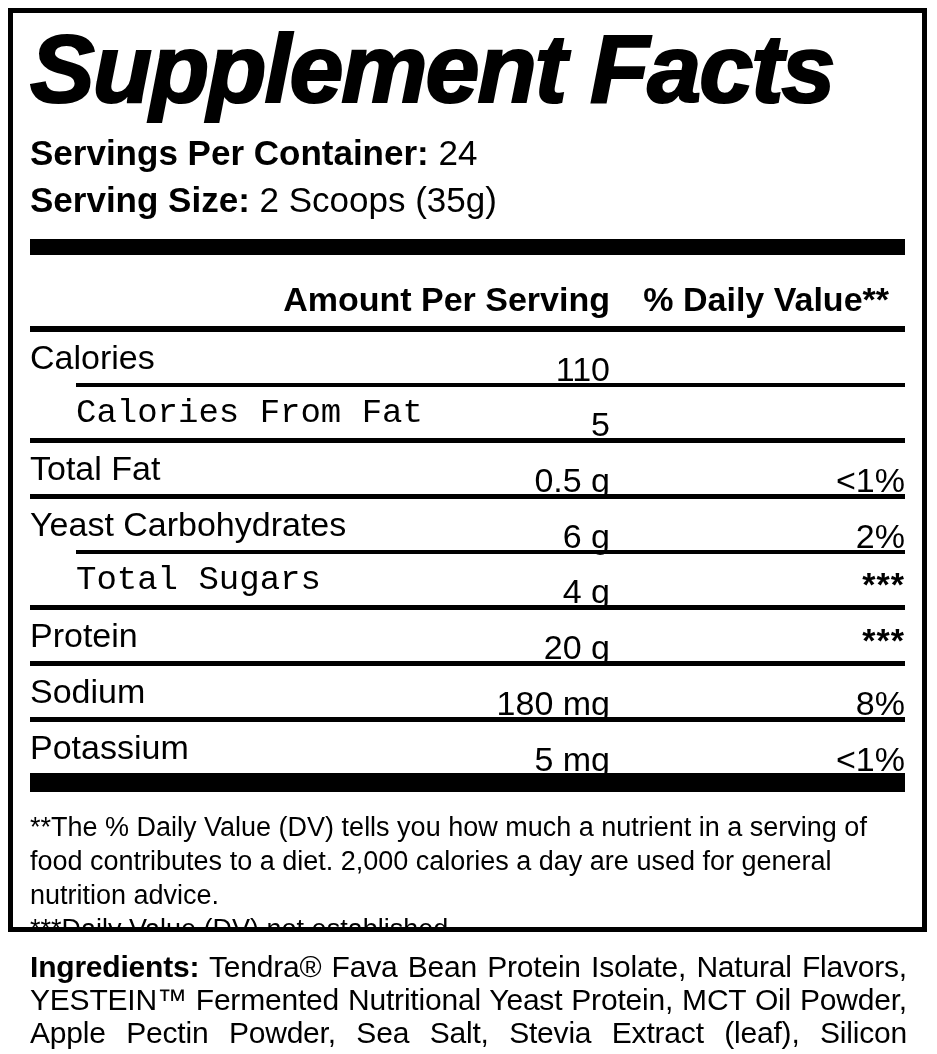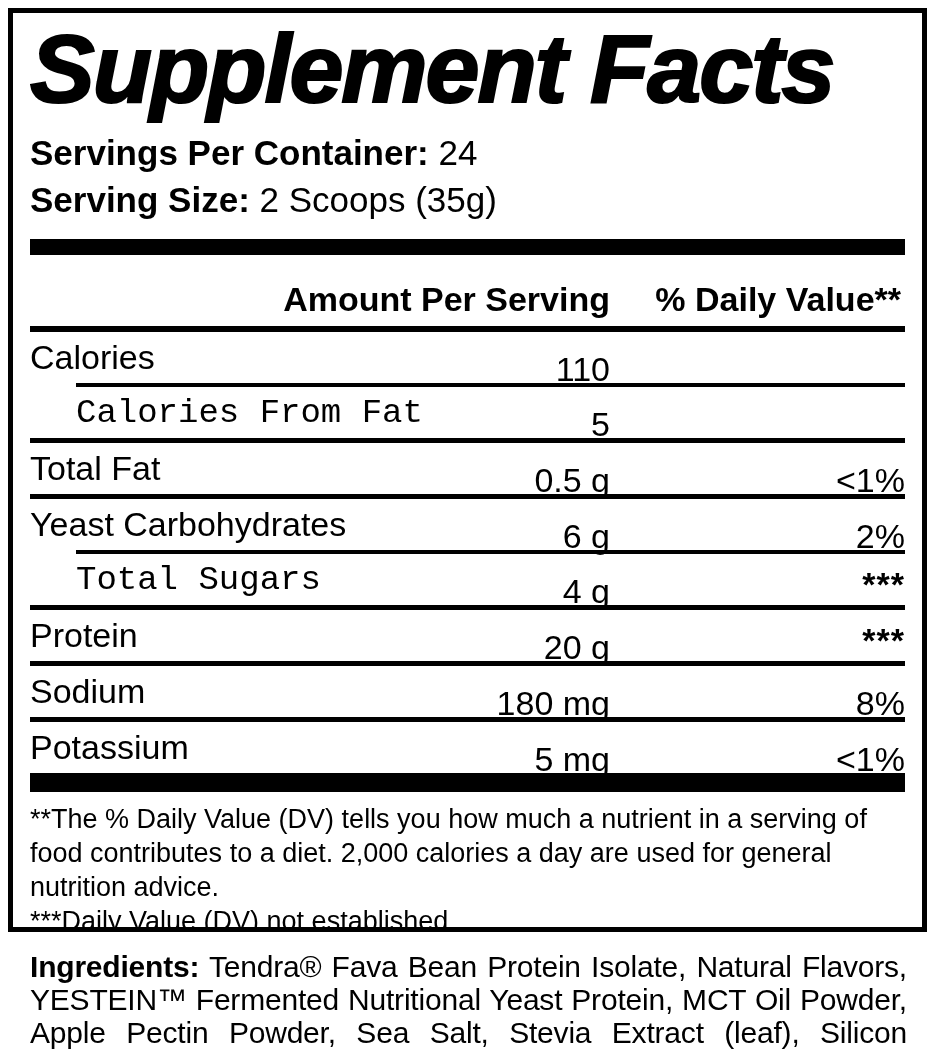--- a/index.html
+++ b/index.html
@@ -36,40 +36,40 @@
   .serving-line .b { font-weight: bold; }
   .bar { background: #000; width: 100%; }
   .bar.top { margin-top: 16px; height: 16px; }
   .bar.bottom { height: 19px; }
   .thead { position: relative; height: 71px; }
   .thead .h-amt, .thead .h-dv {
     position: absolute; bottom: 7px;
     font-size: 34px; font-weight: bold; white-space: nowrap;
   }
   .thead .h-amt { right: 295px; }
-  .thead .h-dv { right: 4px; text-align: right; }
+  .thead .h-dv { right: 16px; text-align: right; }
   .sep { height: 5px; background: #000; }
   .sep.head { height: 6px; }
   .sep.thin { height: 4px; }
   .sep.indent { margin-left: 46px; }
   .row {
     position: relative; height: 51px;
     font-size: 34px;
     display: flex; align-items: center;
   }
   .row .c-name { white-space: nowrap; }
   .row.sub .c-name { padding-left: 46px; font-family: Liberation Mono, monospace; }
   .row .c-amt, .row .c-dv {
     position: absolute; top: 12px; height: 53px; line-height: 51px;
     text-align: right; white-space: nowrap;
   }
   .row .c-amt { right: 295px; width: 280px; }
   .row .c-dv { right: 0; width: 280px; }
   .row .c-dv.raised { line-height: 36px; font-weight: bold; letter-spacing: 1px; }
-  .footnote { margin-top: 10px; font-size: 27px; line-height: 34px; }
+  .footnote { margin-top: 18px; font-size: 27px; line-height: 34px; }
   .footnote p { margin: 0; }
   .ingredients {
     position: absolute;
     left: 30px; top: 950px; width: 877px;
     margin: 0;
     font-size: 30px; line-height: 33px;
     letter-spacing: -0.2px;
     text-align: justify;
   }
   .ingredients .b { font-weight: bold; }

